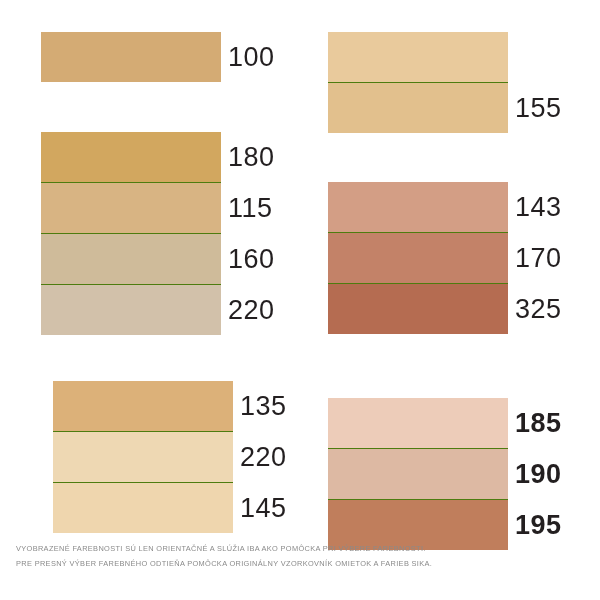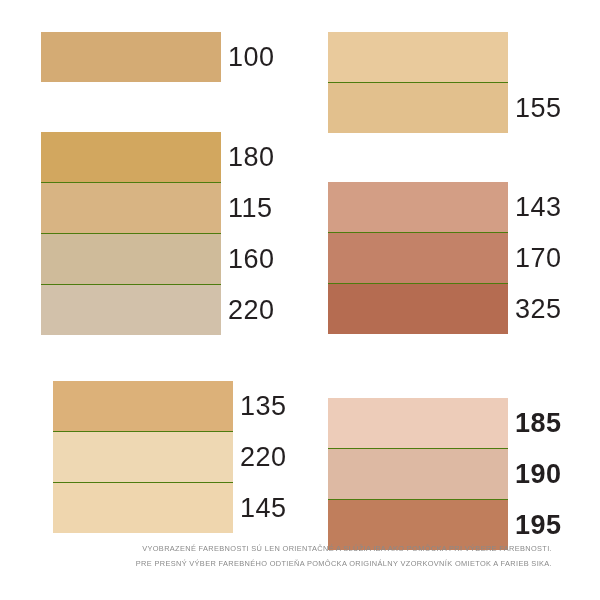--- a/index.html
+++ b/index.html
@@ -57,21 +57,22 @@
     white-space: nowrap;
     font-family: "Liberation Sans", sans-serif;
   }
 
   
   #footer {
     position: absolute;
     left: 0;
     top: 541px;
     width: 552px;
-    text-align: right;
+    text-align: left;
+    padding-left: 16px;
   }
   .footer-line {
     display: block;
     font-size: 7.4px;
     line-height: 15px;
     letter-spacing: 0.35px;
     color: #8a8a8a;
     font-family: "Liberation Sans", sans-serif;
     white-space: nowrap;
   }

